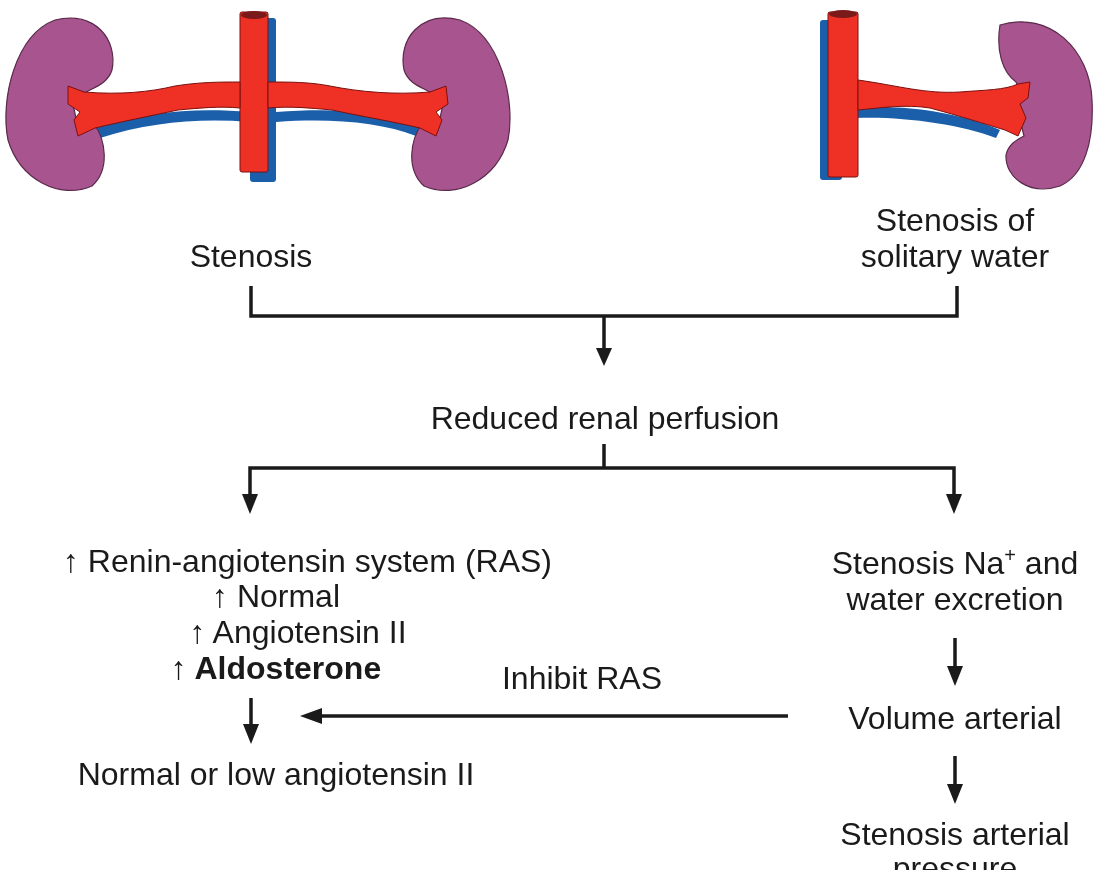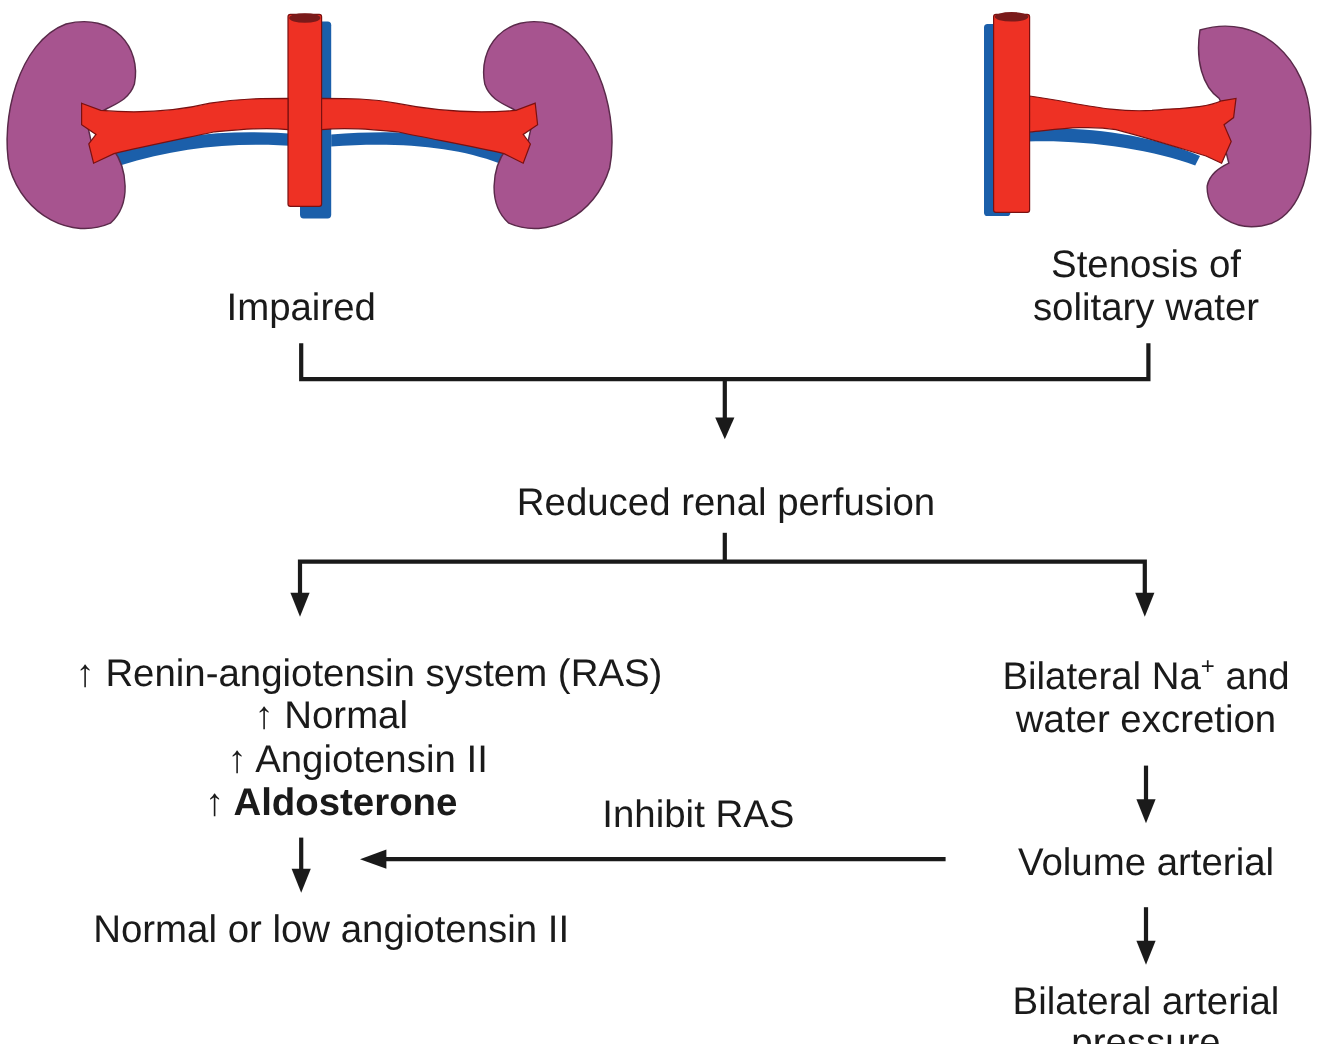--- a/index.html
+++ b/index.html
@@ -57,33 +57,33 @@
     <polygon points="596,348 612,348 604,366"></polygon>
     <polygon points="242,494 258,494 250,514"></polygon>
     <polygon points="946,494 962,494 954,514"></polygon>
     <polygon points="243,724 259,724 251,744"></polygon>
     <polygon points="322,708 322,724 300,716"></polygon>
     <polygon points="947,666 963,666 955,686"></polygon>
     <polygon points="947,784 963,784 955,804"></polygon>
   </g>
 </svg>
 
-<div class="lbl" style="left:151px; top:238px; width:200px;">Impaired</div>
+<div class="lbl" style="left:151px; top:238px; width:200px;">Stenosis</div>
 <div class="lbl" style="left:820px; top:202px; width:270px;">Stenosis of</div>
 <div class="lbl" style="left:820px; top:238px; width:270px;">solitary water</div>
 
 <div class="lbl" style="left:380px; top:400px; width:450px;">Reduced renal perfusion</div>
 
 <div class="lbl" style="left:0px; top:543px; width:552px;text-align:right;">↑ Renin-angiotensin system (RAS)</div>
 <div class="lbl" style="left:0px; top:578px; width:552px;">↑ Normal</div>
 <div class="lbl" style="left:0px; top:614px; width:552px;margin-left:22px;">↑ Angiotensin II</div>
 <div class="lbl" style="left:0px; top:650px; width:552px;font-weight:bold;">↑ Aldosterone</div>
 
-<div class="lbl" style="left:800px; top:545px; width:310px;"><span>Bilateral Na</span><sup>+</sup><span> and</span></div>
+<div class="lbl" style="left:800px; top:545px; width:310px;"><span>Stenosis Na</span><sup>+</sup><span> and</span></div>
 <div class="lbl" style="left:800px; top:581px; width:310px;">water excretion</div>
 
 <div class="lbl" style="left:452px; top:660px; width:260px;">Inhibit RAS</div>
 <div class="lbl" style="left:800px; top:700px; width:310px;">Volume arterial</div>
 
 <div class="lbl" style="left:0px; top:756px; width:552px;">Normal or low angiotensin II</div>
 
-<div class="lbl" style="left:800px; top:816px; width:310px;">Bilateral arterial</div>
+<div class="lbl" style="left:800px; top:816px; width:310px;">Stenosis arterial</div>
 <div class="lbl" style="left:800px; top:850px; width:310px;">pressure</div>
 
 </body></html>

